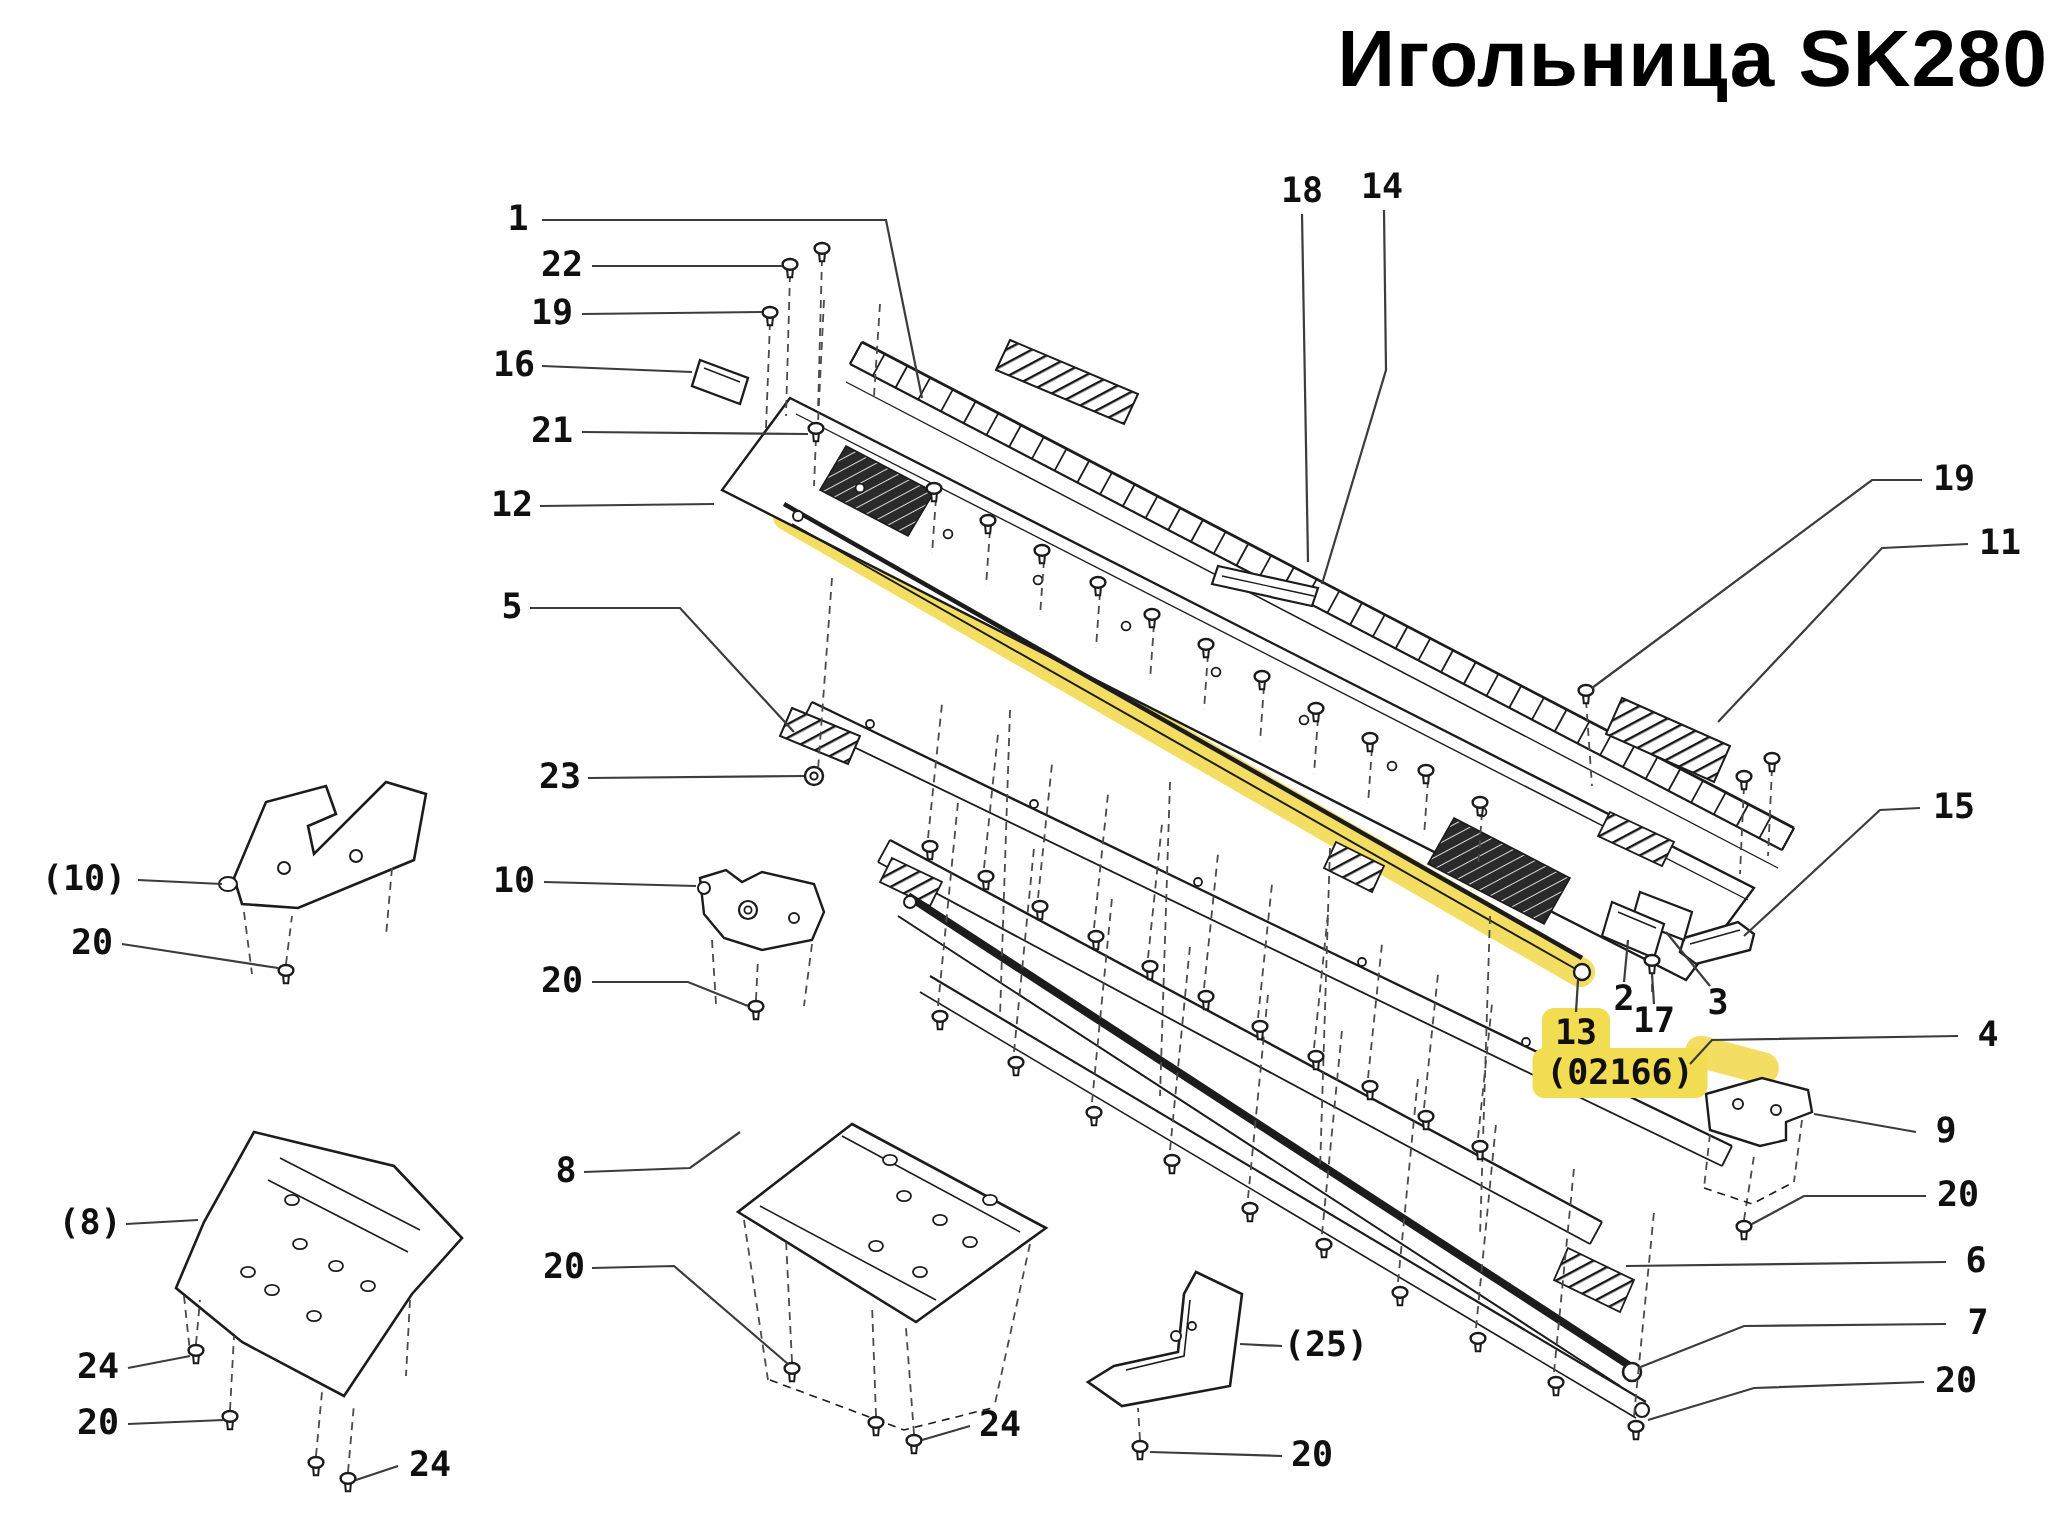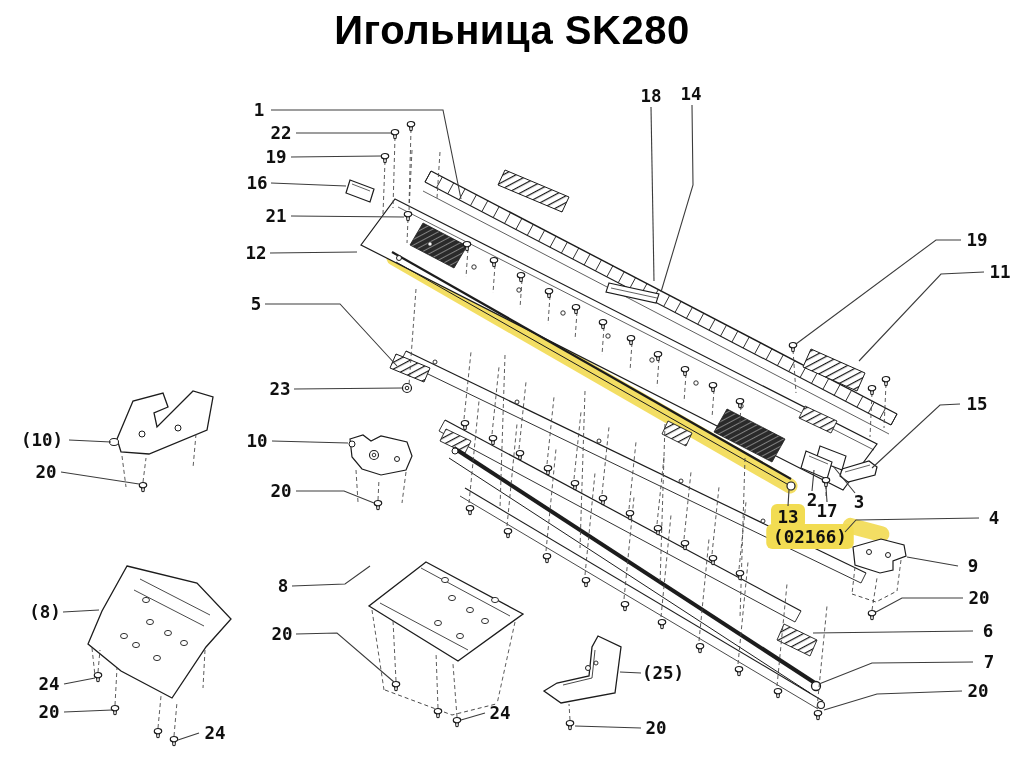--- a/index.html
+++ b/index.html
@@ -1,18 +1,18 @@
 <!DOCTYPE html>
 <html><head>
 <meta charset="utf-8">
 <style>
   html,body{margin:0;padding:0;background:#fff;}
   .page{position:relative;width:1024px;height:769px;background:#fff;overflow:hidden;
         font-family:"Liberation Sans", sans-serif;}
-  h1.title{position:absolute;top:8px;left:0;width:100%;margin:0;text-align:center;
+  h1.title{position:absolute;top:8px;left:0;width:100%;margin:0;text-align:right;
            font-size:40px;font-weight:bold;color:#000;letter-spacing:.5px;
            font-family:"Liberation Sans", sans-serif;}
   svg.art{position:absolute;left:0;top:0;width:1024px;height:769px;}
   .ln{stroke:#1c1c1c;fill:none;}
   .fw{fill:#fff;stroke:#1c1c1c;}
 </style>
 </head>
 <body>
 
 <div class="page">

